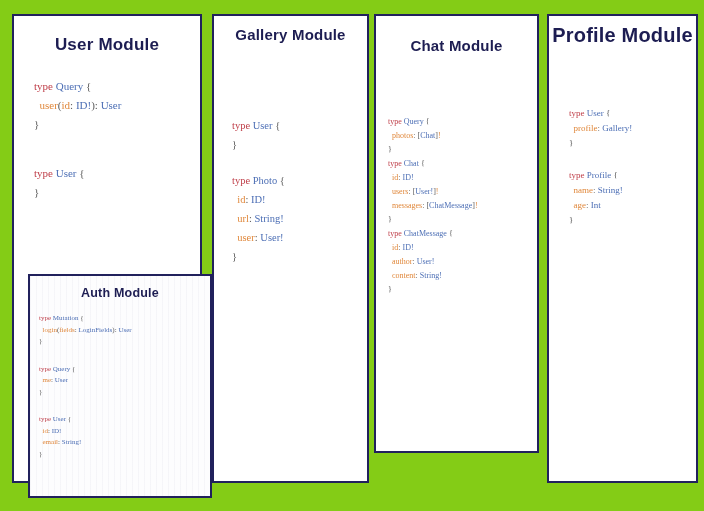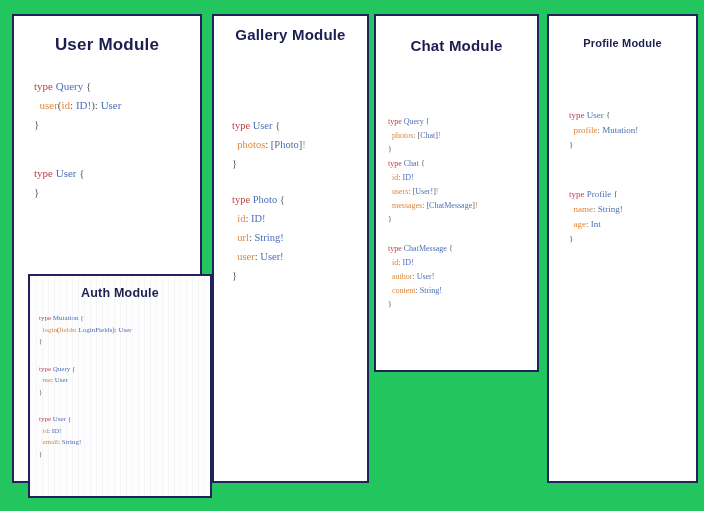--- a/index.html
+++ b/index.html
@@ -15,21 +15,21 @@
     overflow: hidden;
     position: relative;
   }
 
   #board {
     position: absolute;
     left: 0;
     top: 0;
     width: 704px;
     height: 511px;
-    background: #22c55e;
+    background: #84cc16;
   }
 
   .panel {
     position: absolute;
     box-sizing: border-box;
     border: 2px solid #21215c;
     background: #ffffff;
   }
 
   .panel-title {
@@ -122,53 +122,53 @@
     margin-left: 18px;
   }
   #gallery-code-1 { margin-top: 73px; }
   #gallery-code-2 { margin-top: 17px; }
 
   
   #chat-module {
     left: 374px;
     top: 14px;
     width: 165px;
-    height: 358px;
+    height: 439px;
   }
   #chat-module > .panel-title {
     font-size: 15px;
     margin-top: 21px;
   }
   #chat-module .code {
     font-size: 8px;
     line-height: 14px;
     margin-left: 12px;
   }
   #chat-code-1 { margin-top: 61px; }
   #chat-code-2 { margin-top: 0; }
-  #chat-code-3 { margin-top: 15px; }
+  #chat-code-3 { }
 
   
   #profile-module {
     left: 547px;
     top: 14px;
     width: 151px;
     height: 469px;
   }
   #profile-module > .panel-title {
-    font-size: 11px;
-    margin-top: 21px;
+    font-size: 20px;
+    margin-top: 8px;
   }
   #profile-module .code {
     font-size: 9px;
     line-height: 15px;
     margin-left: 20px;
   }
   #profile-code-1 { margin-top: 59px; }
-  #profile-code-2 { margin-top: 34px; }
+  #profile-code-2 { margin-top: 17px; }
 </style>
 </head>
 <body>
 
 <div id="board">
 
   <div class="panel" id="user-module">
     <div class="panel-title">User Module</div>
     <div class="code" id="user-code-1"><div><span class="kw">type </span><span class="tname">Query</span><span class="pun"> {</span></div><div><span class="pun">  </span><span class="fld">user</span><span class="pun">(</span><span class="fld">id</span><span class="pun">: </span><span class="tname">ID!</span><span class="pun">): </span><span class="tname">User</span></div><div><span class="pun">}</span></div></div>
     <div class="code" id="user-code-2"><div><span class="kw">type </span><span class="tname">User</span><span class="pun"> {</span></div><div><span class="pun">}</span></div></div>
@@ -177,30 +177,30 @@
       <div class="grid-overlay"></div>
       <div class="panel-title">Auth Module</div>
       <div class="code" id="auth-code-1"><div><span class="kw">type </span><span class="tname">Mutation</span><span class="pun"> {</span></div><div><span class="pun">  </span><span class="fld">login</span><span class="pun">(</span><span class="fld">fields</span><span class="pun">: </span><span class="tname">LoginFields</span><span class="pun">): </span><span class="tname">User</span></div><div><span class="pun">}</span></div></div>
       <div class="code" id="auth-code-2"><div><span class="kw">type </span><span class="tname">Query</span><span class="pun"> {</span></div><div><span class="pun">  </span><span class="fld">me</span><span class="pun">: </span><span class="tname">User</span></div><div><span class="pun">}</span></div></div>
       <div class="code" id="auth-code-3"><div><span class="kw">type </span><span class="tname">User</span><span class="pun"> {</span></div><div><span class="pun">  </span><span class="fld">id</span><span class="pun">: </span><span class="tname">ID!</span></div><div><span class="pun">  </span><span class="fld">email</span><span class="pun">: </span><span class="tname">String!</span></div><div><span class="pun">}</span></div></div>
     </div>
   </div>
 
   <div class="panel" id="gallery-module">
     <div class="panel-title">Gallery Module</div>
-    <div class="code" id="gallery-code-1"><div><span class="kw">type </span><span class="tname">User</span><span class="pun"> {</span></div><div><span class="pun">  </span><span class="fld">photos</span><span class="pun">: [</span><span class="tname">Photo</span><span class="pun">]</span><span class="bang">!</span></div><div><span class="pun">}</span></div></div>
+    <div class="code" id="gallery-code-1"><div><span class="kw">type </span><span class="tname">User</span><span class="pun"> {</span></div><div><span class="pun">}</span></div></div>
     <div class="code" id="gallery-code-2"><div><span class="kw">type </span><span class="tname">Photo</span><span class="pun"> {</span></div><div><span class="pun">  </span><span class="fld">id</span><span class="pun">: </span><span class="tname">ID!</span></div><div><span class="pun">  </span><span class="fld">url</span><span class="pun">: </span><span class="tname">String!</span></div><div><span class="pun">  </span><span class="fld">user</span><span class="pun">: </span><span class="tname">User!</span></div><div><span class="pun">}</span></div></div>
   </div>
 
   <div class="panel" id="chat-module">
     <div class="panel-title">Chat Module</div>
     <div class="code" id="chat-code-1"><div><span class="kw">type </span><span class="tname">Query</span><span class="pun"> {</span></div><div><span class="pun">  </span><span class="fld">photos</span><span class="pun">: [</span><span class="tname">Chat</span><span class="pun">]</span><span class="bang">!</span></div><div><span class="pun">}</span></div></div>
     <div class="code" id="chat-code-2"><div><span class="kw">type </span><span class="tname">Chat</span><span class="pun"> {</span></div><div><span class="pun">  </span><span class="fld">id</span><span class="pun">: </span><span class="tname">ID!</span></div><div><span class="pun">  </span><span class="fld">users</span><span class="pun">: [</span><span class="tname">User!</span><span class="pun">]</span><span class="bang">!</span></div><div><span class="pun">  </span><span class="fld">messages</span><span class="pun">: [</span><span class="tname">ChatMessage</span><span class="pun">]</span><span class="bang">!</span></div><div><span class="pun">}</span></div></div>
     <div class="code" id="chat-code-3"><div><span class="kw">type </span><span class="tname">ChatMessage</span><span class="pun"> {</span></div><div><span class="pun">  </span><span class="fld">id</span><span class="pun">: </span><span class="tname">ID!</span></div><div><span class="pun">  </span><span class="fld">author</span><span class="pun">: </span><span class="tname">User!</span></div><div><span class="pun">  </span><span class="fld">content</span><span class="pun">: </span><span class="tname">String!</span></div><div><span class="pun">}</span></div></div>
   </div>
 
   <div class="panel" id="profile-module">
     <div class="panel-title">Profile Module</div>
-    <div class="code" id="profile-code-1"><div><span class="kw">type </span><span class="tname">User</span><span class="pun"> {</span></div><div><span class="pun">  </span><span class="fld">profile</span><span class="pun">: </span><span class="tname">Mutation!</span></div><div><span class="pun">}</span></div></div>
+    <div class="code" id="profile-code-1"><div><span class="kw">type </span><span class="tname">User</span><span class="pun"> {</span></div><div><span class="pun">  </span><span class="fld">profile</span><span class="pun">: </span><span class="tname">Gallery!</span></div><div><span class="pun">}</span></div></div>
     <div class="code" id="profile-code-2"><div><span class="kw">type </span><span class="tname">Profile</span><span class="pun"> {</span></div><div><span class="pun">  </span><span class="fld">name</span><span class="pun">: </span><span class="tname">String!</span></div><div><span class="pun">  </span><span class="fld">age</span><span class="pun">: </span><span class="tname">Int</span></div><div><span class="pun">}</span></div></div>
   </div>
 
 </div>
 
 </body></html>

